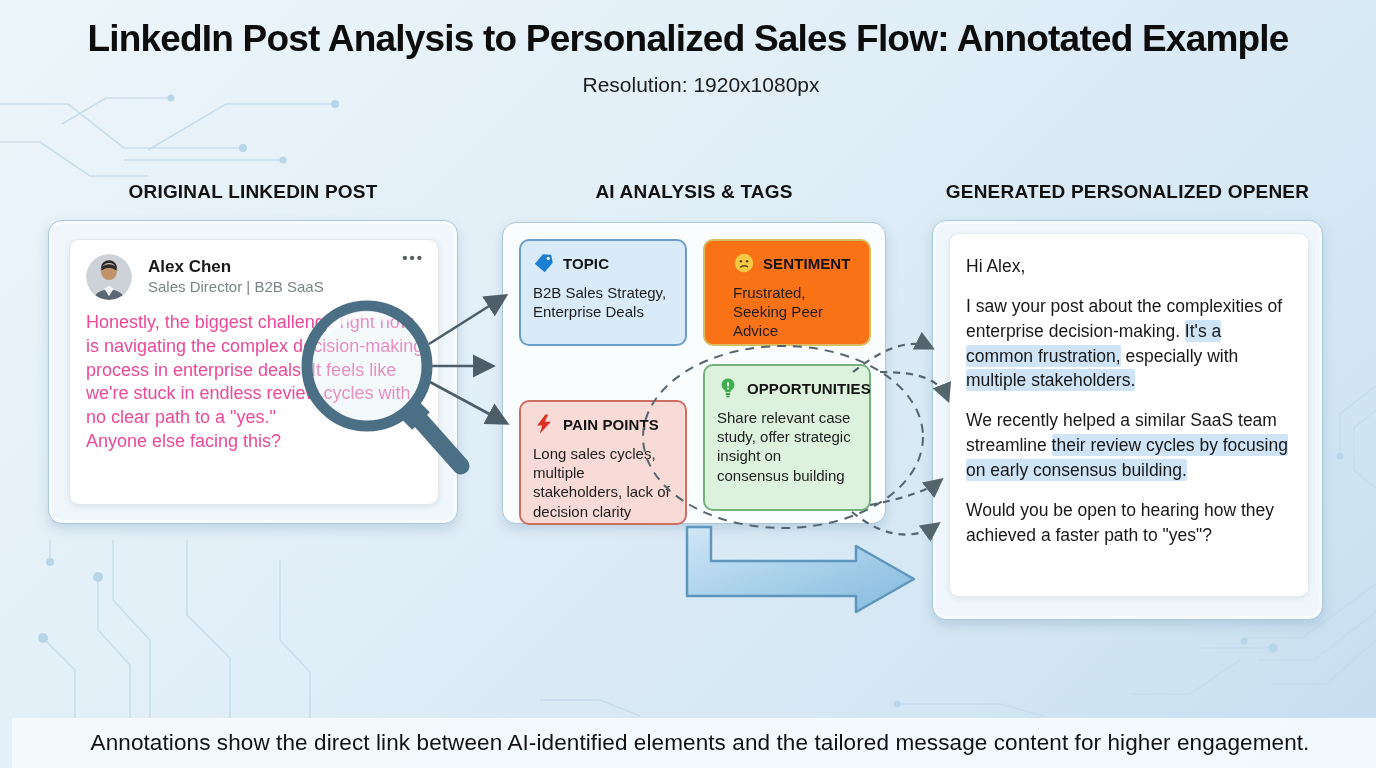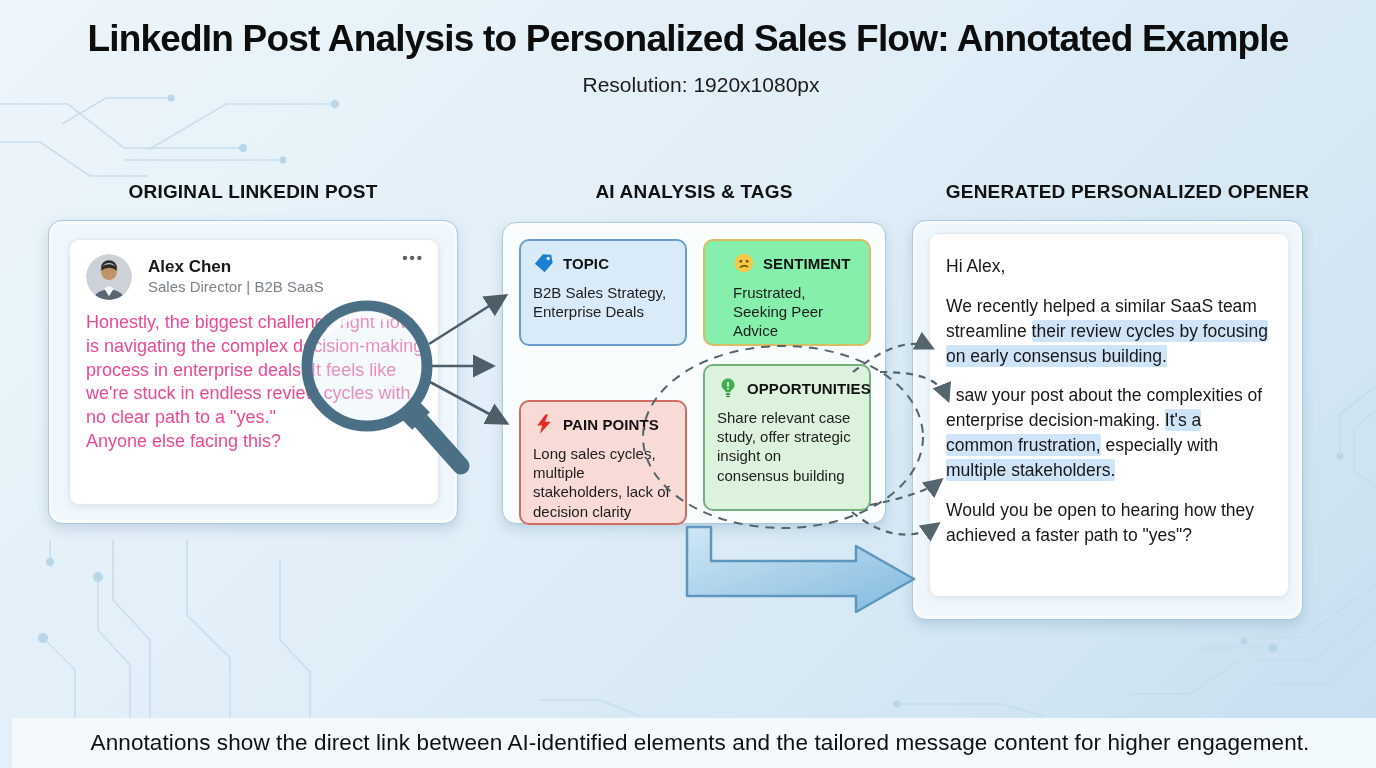--- a/index.html
+++ b/index.html
@@ -30,21 +30,21 @@
   .ch-tags   { left:502px; width:384px; }
   .ch-opener { left:932px; width:391px; }
 
   .panel {
     position:absolute; z-index:1; border-radius:14px;
     background:#eff7fc; border:1.5px solid #a9c9df;
     box-shadow:0 5px 12px rgba(90,130,165,0.25), inset 0 0 0 3px rgba(255,255,255,0.55);
   }
   .panel-post   { left:48px;  top:220px; width:410px; height:304px; }
   .panel-tags   { left:502px; top:222px; width:384px; height:302px; background:#fafdfe; }
-  .panel-opener { left:912px; top:220px; width:391px; height:400px; }
+  .panel-opener { left:932px; top:220px; width:391px; height:400px; }
 
   
   .post-card {
     position:absolute; left:20px; top:18px; width:370px; height:266px;
     background:#ffffff; border:1px solid #e2e8ec; border-radius:10px;
     box-shadow:0 2px 6px rgba(120,150,175,0.18);
   }
   .post-head { display:flex; gap:16px; padding:14px 16px 0 16px; align-items:center; }
   .avatar { width:46px; height:46px; border-radius:50%; overflow:hidden; flex:0 0 46px; }
   .post-name { font-size:17px; font-weight:700; color:#1a1a1a; line-height:1.2; }
@@ -52,21 +52,21 @@
   .post-menu {
     position:absolute; right:14px; top:10px; color:#5a5f64; font-size:15px;
     font-weight:700; letter-spacing:2px; cursor:pointer; line-height:1;
   }
   .post-body { padding:11px 14px 0 16px; font-size:18px; line-height:1.32; color:#ec4899; white-space:pre-line; }
   .post-tags { padding:13px 16px 0 16px; font-size:16.5px; font-weight:700; color:#2b6ba8; }
 
   
   .tagbox { position:absolute; border-radius:10px; border:2px solid; padding:11px 12px; }
   .tb-topic { left:16px;  top:16px;  width:168px; height:107px; background:#d9eaf8; border-color:#6b9dcb; }
-  .tb-sent  { left:200px; top:16px;  width:168px; height:107px; background:#86efac; border-color:#d9bd63;padding-left:28px; }
+  .tb-sent  { left:200px; top:16px;  width:168px; height:107px; background:#f97316; border-color:#d9bd63;padding-left:28px; }
   .tb-pain  { left:16px;  top:141px; width:168px; height:125px; background:#f8dbd7; border-color:#cf6d63;margin-top:36px; }
   .tb-opps  { left:200px; top:141px; width:168px; height:147px; background:#dcf2dd; border-color:#74b07c; }
   .tb-head { display:flex; align-items:center; gap:8px; }
   .tb-head .ticon { width:22px; height:22px; flex:0 0 22px; }
   .tb-label { font-size:15px; font-weight:800; color:#131313; letter-spacing:0.1px; }
   .tb-text { margin-top:9px; font-size:15px; line-height:1.28; color:#1d1d1d; }
 
   
   .msg-card {
     position:absolute; left:16px; top:12px; width:360px; height:364px;
@@ -218,22 +218,22 @@
         </span>
         <span class="tb-label">OPPORTUNITIES</span>
       </div>
       <div class="tb-text">Share relevant case study, offer strategic insight on consensus building</div>
     </div>
   </section>
 
   <section class="panel panel-opener">
     <div class="msg-card">
       <p>Hi Alex,</p>
+      <p><span>I saw your post about the complexities of enterprise decision-making. </span><span class="hl">It's a common frustration,</span><span> especially with </span><span class="hl">multiple stakeholders.</span></p>
       <p><span>We recently helped a similar SaaS team streamline </span><span class="hl">their review cycles by focusing on early consensus building.</span></p>
-      <p><span>I saw your post about the complexities of enterprise decision-making. </span><span class="hl">It's a common frustration,</span><span> especially with </span><span class="hl">multiple stakeholders.</span></p>
       <p>Would you be open to hearing how they achieved a faster path to "yes"?</p>
     </div>
   </section>
 
   <svg class="layer annot" viewBox="0 0 1376 768">
     <defs>
       <marker id="arrSolid" markerWidth="9" markerHeight="9" refX="7.5" refY="4.5" orient="auto">
         <path d="M0,0 L9,4.5 L0,9 Z" fill="#4e5e69"></path>
       </marker>
       <marker id="arrDash" markerWidth="9" markerHeight="9" refX="7.5" refY="4.5" orient="auto">

